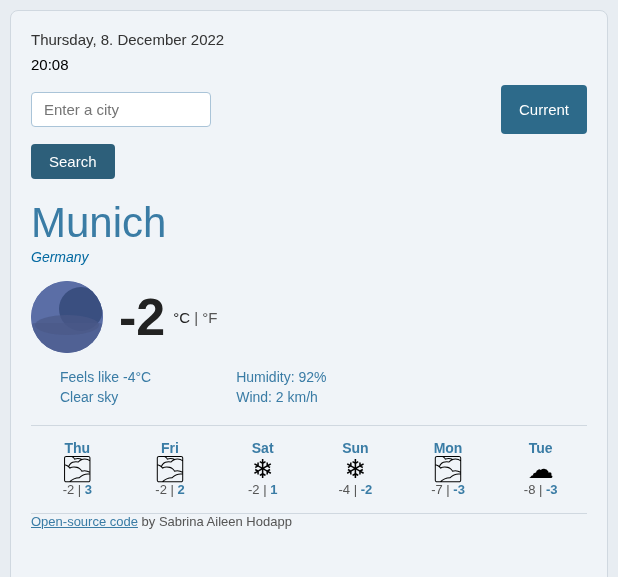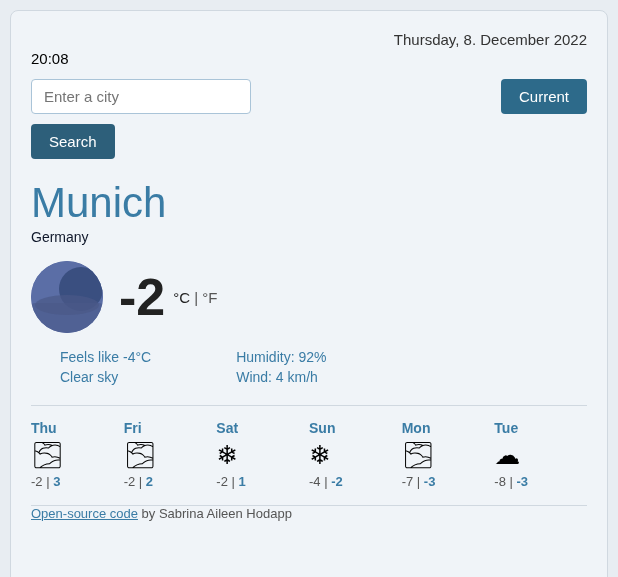--- a/index.html
+++ b/index.html
@@ -17,50 +17,49 @@
       border: 1px solid #d0d8e0;
       border-radius: 8px;
       width: 618px;
       min-height: 577px;
       padding: 20px 20px 16px 20px;
       position: relative;
     }
     .datetime {
       color: #333;
       font-size: 15px;
-      margin-bottom: 2px;
-      text-align: right;
+      margin-bottom: 8px;
     }
     .time {
       color: #000000;
       font-size: 15px;
       margin-bottom: 12px;
     }
     .search-row {
       display: flex;
       align-items: center;
       gap: 12px;
       margin-bottom: 10px;
     }
     .city-input {
       border: 1px solid #aac4d8;
       border-radius: 4px;
       padding: 8px 12px;
       font-size: 15px;
-      width: 220px;
+      width: 180px;
       background: white;
       color: #555;
       outline: none;
     }
     .current-btn {
       background: #2d6a8a;
       color: white;
       border: none;
       border-radius: 4px;
-      padding: 9px 18px;
+      padding: 16px 18px;
       font-size: 15px;
       cursor: pointer;
       margin-left: auto;
     }
     .search-btn {
       background: #2d5f7a;
       color: white;
       border: none;
       border-radius: 4px;
       padding: 9px 18px;
@@ -71,22 +70,23 @@
     }
     .city-name {
       font-size: 42px;
       color: #3a7ca5;
       font-weight: normal;
       margin-top: 10px;
       margin-bottom: 2px;
     }
     .country-name {
       font-size: 14px;
-      color: #0f172a;
+      color: #0369a1;
       margin-bottom: 16px;
+      font-style: italic;
     }
     .weather-main {
       display: flex;
       align-items: center;
       gap: 16px;
       margin-bottom: 16px;
     }
     .weather-icon-circle {
       width: 72px;
       height: 72px;
@@ -139,22 +139,21 @@
       display: flex;
       gap: 0;
       border-top: 1px solid #d0d8e0;
       padding-top: 14px;
       margin-bottom: 16px;
     }
     .forecast-day {
       flex: 1;
       display: flex;
       flex-direction: column;
-      align-items: flex-start;
-      gap: 6px;
+      align-items: center;
     }
     .day-label {
       font-size: 14px;
       color: #3a7ca5;
       font-weight: bold;
     }
     .forecast-icon {
       font-size: 26px;
       line-height: 1;
     }
@@ -213,21 +212,21 @@
     </div>
   </div>
 
   <div class="weather-details">
     <div class="detail-left">
       <span class="detail-text">Feels like -4°C</span>
       <span class="detail-text">Clear sky</span>
     </div>
     <div class="detail-right">
       <span class="detail-text">Humidity: 92%</span>
-      <span class="detail-text">Wind: 4 km/h</span>
+      <span class="detail-text">Wind: 2 km/h</span>
     </div>
   </div>
 
   <div class="forecast-row" id="forecast-container">
       <div class="forecast-day">
       <span class="day-label">Thu</span>
       <span class="forecast-icon">🌫</span>
       <span class="forecast-temps">-2 | <span class="cold">3</span></span>
     </div>
       <div class="forecast-day">

